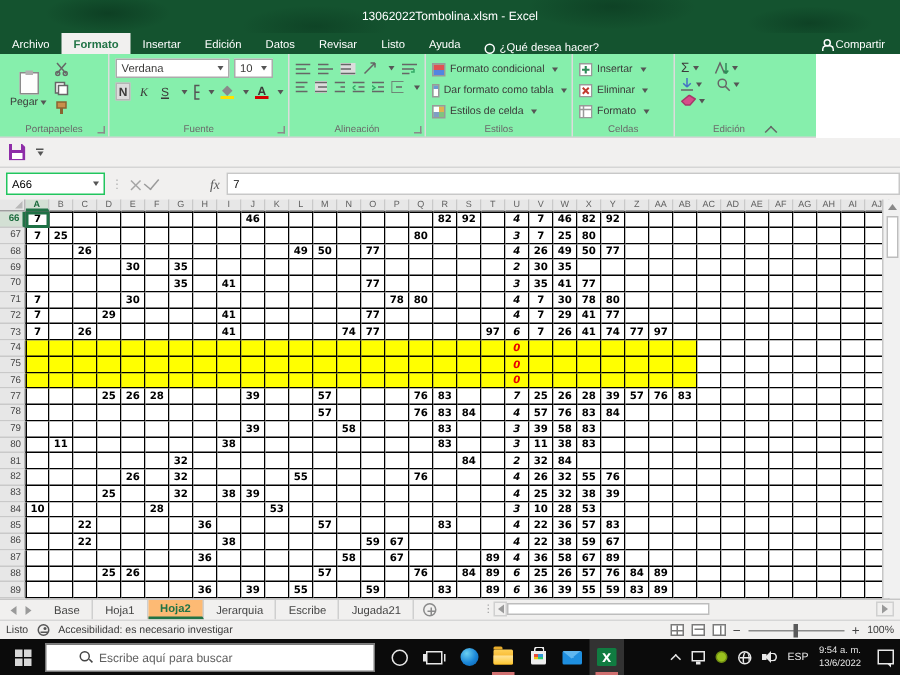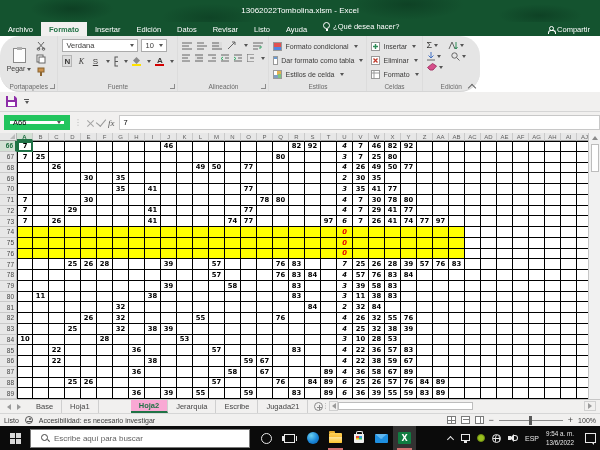--- a/index.html
+++ b/index.html
@@ -26,30 +26,30 @@
   .ribopt::after{content:'';position:absolute;left:0;top:2px;width:7px;height:1px;background:#dfe9e2;}
   .winbtn{width:14px;height:16px;display:flex;align-items:center;justify-content:center;}
   .minbar{width:7px;height:1px;background:#fff;}
   .restbox{width:7px;height:7px;border:1px solid #fff;}
   .closex{color:#fff;font-size:10px;line-height:10px;}
 
   
   .tabrow{position:absolute;left:0;top:22px;width:600px;height:14px;background:#14532f;display:flex;align-items:stretch;color:#fff;font-size:7.5px;}
   .rtab{padding:0 8px;display:flex;align-items:center;white-space:nowrap;}
   .rtab.active{background:#f1f0ef;color:#217346;font-weight:bold;}
-  .tellme{display:flex;align-items:flex-start;gap:3px;padding:0 8px;}
+  .tellme{display:flex;align-items:flex-end;gap:3px;padding:0 8px;}
   .bulb{width:7px;height:7px;border:1px solid #fff;border-radius:50%;position:relative;}
   .bulb::after{content:'';position:absolute;left:2px;top:6px;width:2px;height:2px;background:#fff;}
   .share{margin-left:auto;display:flex;align-items:center;gap:3px;padding:0 10px;}
   .person{width:7px;height:7px;position:relative;}
   .person::before{content:'';position:absolute;left:2px;top:0;width:3px;height:3px;border-radius:50%;border:1px solid #fff;}
   .person::after{content:'';position:absolute;left:0.5px;top:4px;width:6px;height:3px;border-radius:3px 3px 0 0;border:1px solid #fff;border-bottom:none;}
 
   
-  .ribbon{position:absolute;left:0;top:36px;width:480px;height:56px;background:#e5e5e5;border-bottom:1px solid #d5d5d5;display:flex;font-size:7px;color:#3b3a39;border-radius:20px;}
+  .ribbon{position:absolute;left:0;top:36px;width:544px;height:56px;background:#86efac;border-bottom:1px solid #d5d5d5;display:flex;font-size:7px;color:#3b3a39;}
   .rgroup{position:relative;border-right:1px solid #dcdcdc;padding:3px 3px 10px 4px;display:flex;}
   .glabel{position:absolute;bottom:1px;left:0;right:0;text-align:center;font-size:6.5px;color:#6a6a6a;}
   .launcher{position:absolute;right:2px;bottom:2px;width:5px;height:5px;border-right:1px solid #8a8a8a;border-bottom:1px solid #8a8a8a;}
   .dd{display:inline-block;width:0;height:0;border-left:2.5px solid transparent;border-right:2.5px solid transparent;border-top:3px solid #555;margin-left:2px;vertical-align:middle;}
   .bigbtn{display:flex;flex-direction:column;align-items:center;justify-content:center;gap:2px;width:30px;}
   .clipicon{width:13px;height:15px;border:1px solid #8a8a8a;background:#fdfdfd;position:relative;}
   .clipicon::before{content:'';position:absolute;left:3px;top:-2px;width:5px;height:3px;background:#b0b0b0;}
   .minicol{display:flex;flex-direction:column;justify-content:flex-start;gap:3px;padding:2px 2px;}
   .inbox{background:#fff;border:1px solid #ababab;height:13px;display:flex;align-items:center;padding:0 3px;justify-content:space-between;font-size:7.5px;}
   .frow{display:flex;align-items:center;gap:3px;}
@@ -68,27 +68,27 @@
   
   .qat{position:absolute;left:0;top:92px;width:600px;height:20px;background:#f1f0ef;border-bottom:1px solid #d5d5d5;display:flex;align-items:center;padding-left:6px;gap:6px;}
   .floppy{width:11px;height:11px;background:#8e2da8;position:relative;clip-path:polygon(0 0,80% 0,100% 20%,100% 100%,0 100%);}
   .floppy::before{content:'';position:absolute;left:2px;top:0;width:6px;height:4px;background:#f1f0ef;}
   .floppy::after{content:'';position:absolute;left:2px;top:6px;width:7px;height:4px;background:#fff;}
   .qatdd{display:flex;flex-direction:column;align-items:center;gap:1px;}
   .qatdd .bar{width:5px;height:1px;background:#555;}
 
   
   .fbar{position:absolute;left:0;top:112px;width:600px;height:21px;background:#f1f0ef;display:flex;align-items:center;padding:0 0 0 4px;gap:4px;}
-  .namebox{width:66px;height:15px;background:#fff;border:6px solid #22c55e;display:flex;align-items:center;justify-content:space-between;padding:0 3px;font-size:7.5px;}
+  .namebox{width:66px;height:15px;background:#fff;border:1px solid #22c55e;display:flex;align-items:center;justify-content:space-between;padding:0 3px;font-size:7.5px;}
   .vsep{color:#b0b0b0;font-size:8px;}
   .fx-x{position:relative;width:8px;height:8px;}
   .fx-x::before,.fx-x::after{content:'';position:absolute;left:4px;top:0;width:1px;height:9px;background:#a5a5a5;}
   .fx-x::before{transform:rotate(45deg);}.fx-x::after{transform:rotate(-45deg);}
   .fx-check{width:6px;height:9px;border-right:1.5px solid #9a9a9a;border-bottom:1.5px solid #9a9a9a;transform:rotate(40deg);margin-top:-3px;}
-  .fx-fx{font-family:"Liberation Serif",serif;font-style:italic;font-size:9px;color:#555;}
+  .fx-fx{font-family:"Liberation Serif",serif;font-style:italic;font-size:9px;color:#555;margin-left:32px;}
   .finput{flex:1;height:15px;background:#fff;border:1px solid #c8c8c8;display:flex;align-items:center;padding:0 4px;font-size:7.5px;margin-right:0px;}
 
   
   .sheet{position:absolute;left:0;top:133px;width:600px;height:266px;background:#fff;}
   .chrow{display:flex;height:8px;background:#e7e7e7;}
   .corner{width:17px;height:8px;border-right:1px solid #b6b6b6;border-bottom:1px solid #9e9e9e;position:relative;background:#e7e7e7;flex:none;}
   .corner::after{content:'';position:absolute;right:1px;bottom:1px;border-left:5px solid transparent;border-bottom:5px solid #b9b9b9;}
   .ch{width:16px;flex:none;font-size:6px;color:#5f5f5f;text-align:center;line-height:8px;border-right:1px solid #c9c9c9;border-bottom:1px solid #9e9e9e;background:#e7e7e7;overflow:hidden;}
   .ch.selch{background:#d3e0d4;color:#1a6b3c;border-bottom:2px solid #217346;font-weight:bold;}
   .grow{display:flex;height:10.75px;}
@@ -106,21 +106,21 @@
   .vs-up{height:10px;display:flex;align-items:center;justify-content:center;}
   .vs-up::after{content:'';border-left:3px solid transparent;border-right:3px solid transparent;border-bottom:4px solid #8a8a8a;}
   .vs-thumb{margin:1px 1.5px;height:28px;background:#fff;border:1px solid #bdbdbd;}
 
   
   .sheetbar{position:absolute;left:0;top:399px;width:600px;height:14px;background:#f1f0ef;border-top:1px solid #c6c6c6;display:flex;align-items:stretch;font-size:7.5px;color:#444;}
   .snav{display:flex;align-items:center;gap:6px;padding:0 7px;}
   .tri-l{width:0;height:0;border-top:3px solid transparent;border-bottom:3px solid transparent;border-right:4px solid #9a9a9a;}
   .tri-r{width:0;height:0;border-top:3px solid transparent;border-bottom:3px solid transparent;border-left:4px solid #9a9a9a;}
   .stab{display:flex;align-items:center;padding:0 8px;border-right:1px solid #cfcfcf;white-space:nowrap;}
-  .stab.active{background:#f9a8d4;color:#217346;font-weight:bold;border-bottom:2px solid #217346;margin-left:32px;}
+  .stab.active{background:#fdba74;color:#217346;font-weight:bold;border-bottom:2px solid #217346;}
   .addsheet{display:flex;align-items:center;padding:0 6px;}
   .pluscirc{width:9px;height:9px;border:1px solid #8a8a8a;border-radius:50%;position:relative;}
   .pluscirc::before,.pluscirc::after{content:'';position:absolute;background:#8a8a8a;}
   .pluscirc::before{left:3.5px;top:1.5px;width:1px;height:5px;}
   .pluscirc::after{left:1.5px;top:3.5px;width:5px;height:1px;}
   .hscroll{position:absolute;left:322px;top:401px;height:10px;width:258px;display:flex;align-items:center;}
   .hs-btn{width:9px;height:10px;background:#f1f0ef;border:1px solid #d0d0d0;display:flex;align-items:center;justify-content:center;flex:none;}
   .hs-thumb{width:135px;height:8px;background:#fff;border:1px solid #bdbdbd;flex:none;}
   .hs-track{flex:1;}
   .hs-end{position:absolute;left:584px;top:401px;width:12px;height:10px;background:#f1f0ef;border:1px solid #d0d0d0;display:flex;align-items:center;justify-content:center;}
@@ -138,21 +138,21 @@
   .view-ico.v3{background:linear-gradient(#7a7a7a,#7a7a7a) 4px 0/1px 8px no-repeat,#fff;}
   .zoomtrack{width:64px;height:1px;background:#8a8a8a;position:relative;}
   .zoomthumb{position:absolute;left:30px;top:-4px;width:3px;height:9px;background:#5a5a5a;}
   .zplus,.zminus{font-size:9px;color:#444;line-height:8px;}
 
   
   .taskbar{position:absolute;left:0;top:426px;width:600px;height:24px;background:#0b0b0b;display:flex;align-items:center;}
   .startbtn{width:30px;height:24px;display:flex;align-items:center;justify-content:center;flex:none;}
   .winlogo{width:11px;height:11px;display:grid;grid-template-columns:5px 5px;grid-template-rows:5px 5px;gap:1px;}
   .winlogo span{background:#d8d8d8;}
-  .searchbox{width:220px;height:19px;background:#fff;border:1px solid #7a7a7a;display:flex;align-items:center;gap:5px;padding:0 10px;flex:none;}
+  .searchbox{width:220px;height:19px;background:#fff;border:1px solid #7a7a7a;display:flex;align-items:center;gap:5px;padding:0 22px;flex:none;}
   .mag{width:8px;height:8px;position:relative;flex:none;}
   .mag::before{content:'';position:absolute;left:0;top:0;width:5px;height:5px;border:1.2px solid #444;border-radius:50%;}
   .mag::after{content:'';position:absolute;left:5.5px;top:5.5px;width:3px;height:1.2px;background:#444;transform:rotate(45deg);}
   .searchtext{font-size:8px;color:#5f5f5f;white-space:nowrap;}
   .task-apps{display:flex;height:24px;margin-left:5px;}
   .slot{width:23px;height:24px;display:flex;align-items:center;justify-content:center;position:relative;flex:none;}
   .slot.open::after{content:'';position:absolute;left:4px;right:4px;bottom:0;height:2px;background:#cf6f6f;}
   .slot.activeapp{background:rgba(255,255,255,.16);}
   .cortana{width:11px;height:11px;border:1.3px solid #e8e8e8;border-radius:50%;}
   .taskview{width:11px;height:9px;border:1px solid #e8e8e8;position:relative;}

